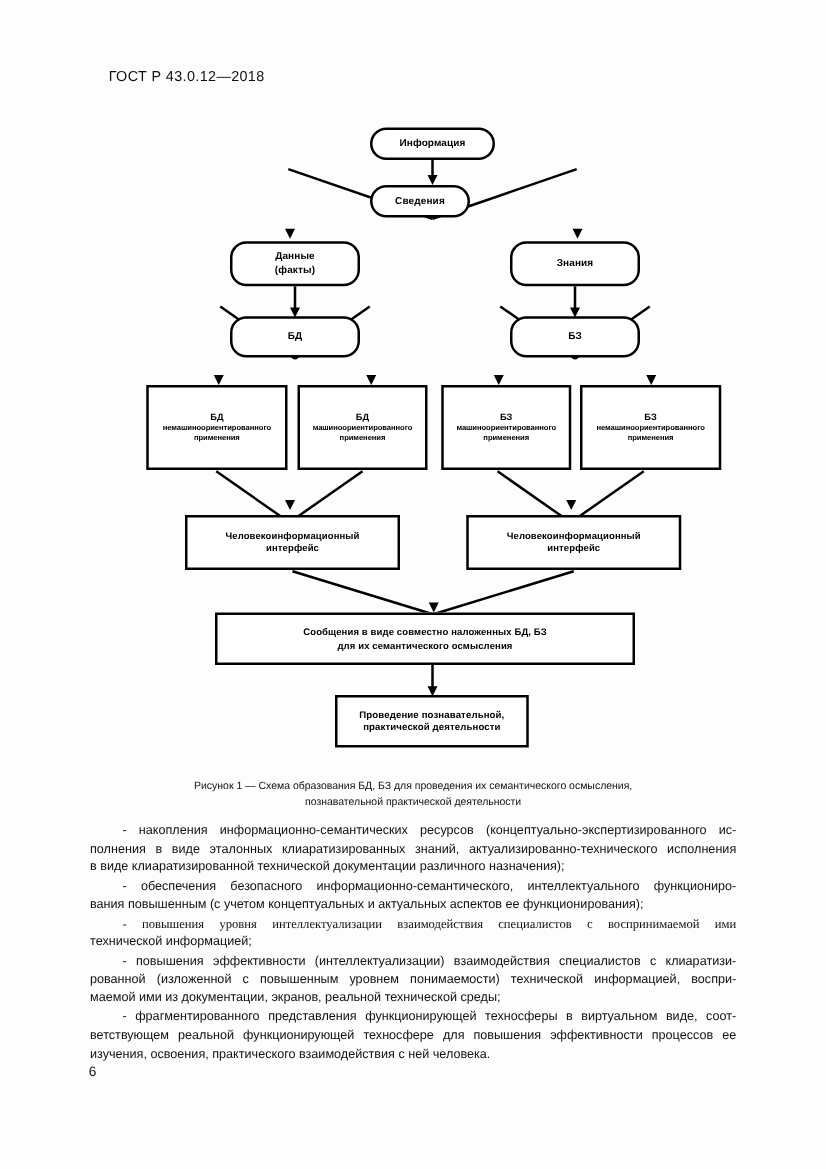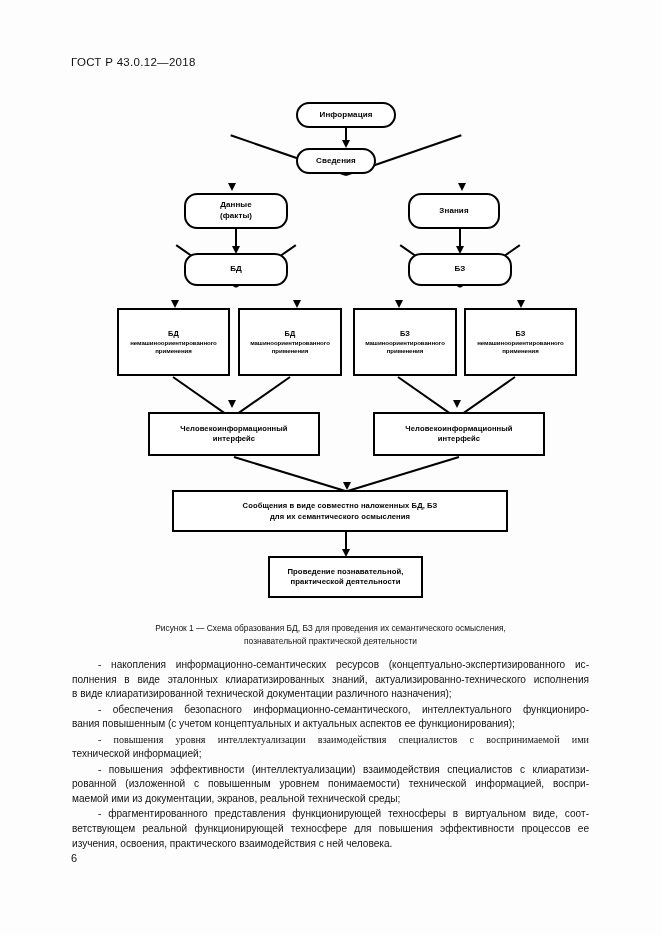--- a/index.html
+++ b/index.html
@@ -15,21 +15,21 @@
     color: #1a1a1a;
     overflow: hidden;
   }
   .page {
     position: absolute;
     inset: 0;
     background: #fdfdfd;
   }
   .doc-header {
     position: absolute;
-    left: 71px;
+    left: 87px;
     top: 56px;
     font-size: 11.5px;
     letter-spacing: 0.3px;
     color: #111;
     white-space: nowrap;
   }
   .page-number {
     position: absolute;
     left: 71px;
     top: 852px;
@@ -161,21 +161,21 @@
     <div class="dline" style="left:346px; top:84px; width:122px; transform: rotate(199deg);"></div>
     <div class="dline" style="left:346px; top:84px; width:122px; transform: rotate(-19deg);"></div>
     <div class="arrowhead" style="left:228px; top:93px;"></div>
     <div class="arrowhead" style="left:458px; top:93px;"></div>
 
     <div class="node big" style="left:184px; top:103px; width:104px; height:36px; flex-direction:column;">
       <span class="n-title">Данные</span>
       <span class="n-title">(факты)</span>
     </div>
 
-    <div class="node big" style="left:408px; top:103px; width:92px; height:36px;">
+    <div class="node big" style="left:408px; top:103px; width:104px; height:36px;">
       <span>Знания</span>
     </div>
 
     <div class="vline" style="left:235px; top:139px; height:19px;"></div>
     <div class="arrowhead" style="left:231.5px; top:156px;"></div>
     <div class="vline" style="left:459px; top:139px; height:19px;"></div>
     <div class="arrowhead" style="left:455.5px; top:156px;"></div>
 
     <div class="node big" style="left:184px; top:163px; width:104px; height:33px;">
       <span>БД</span>

